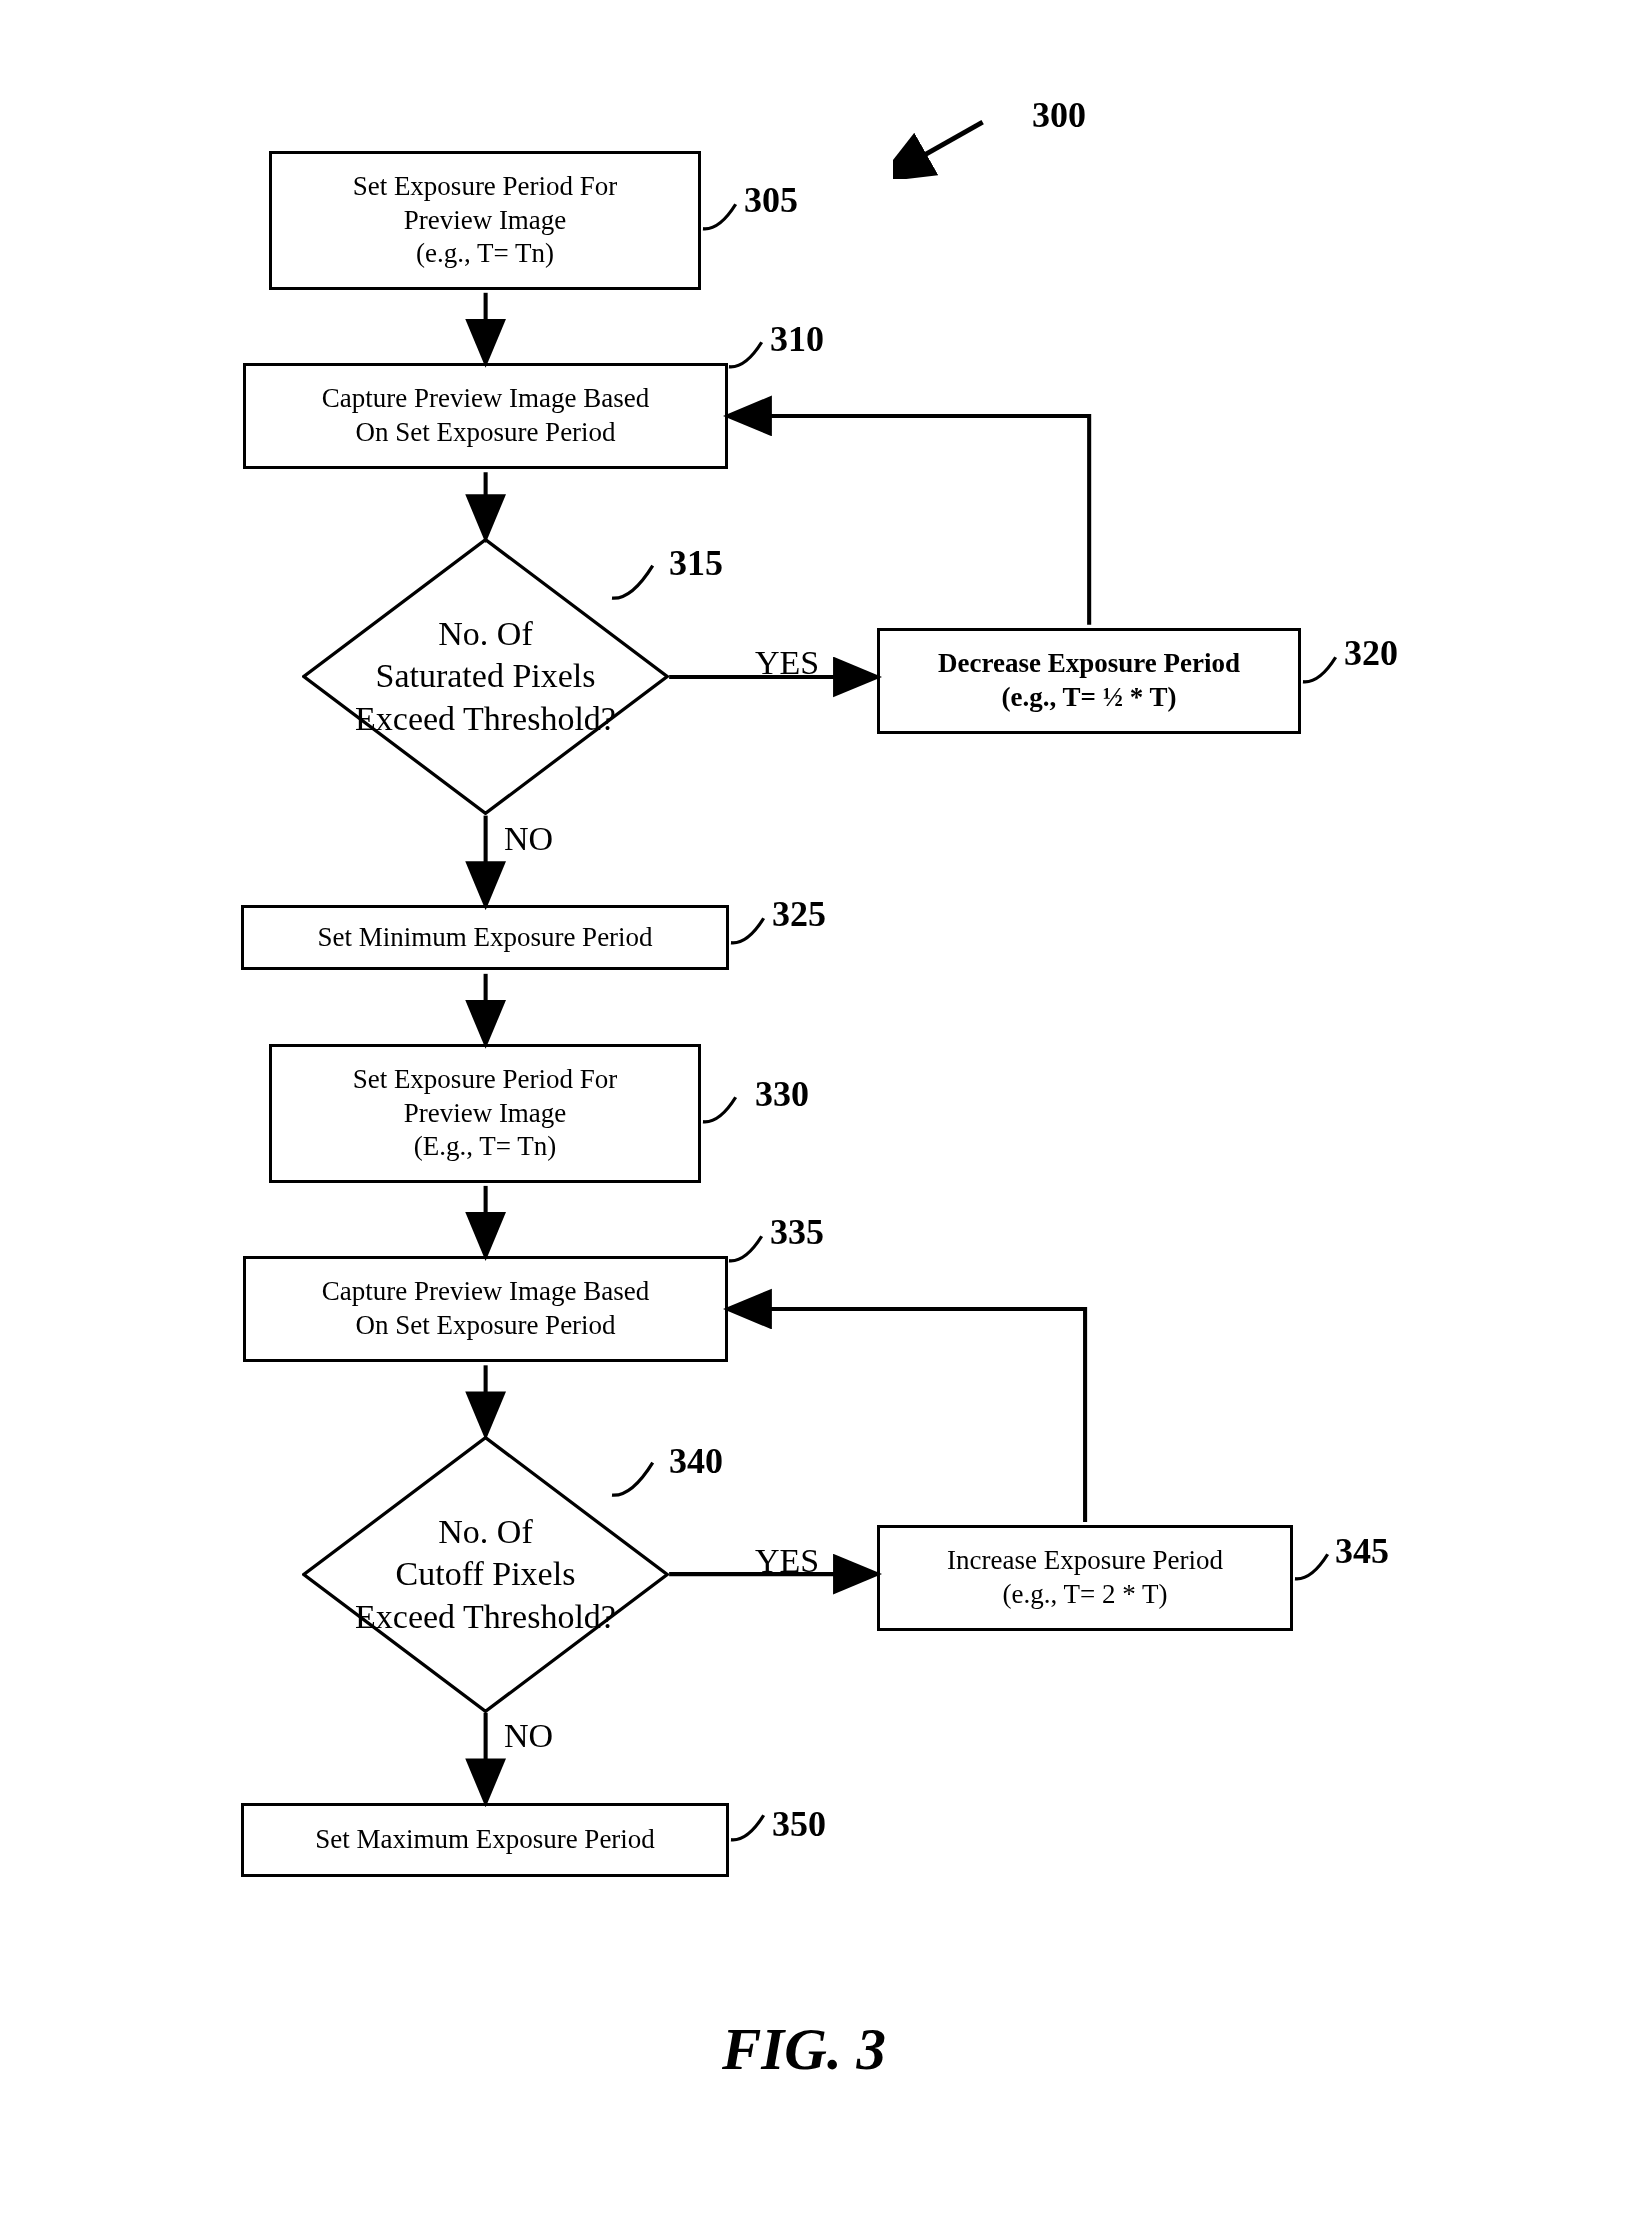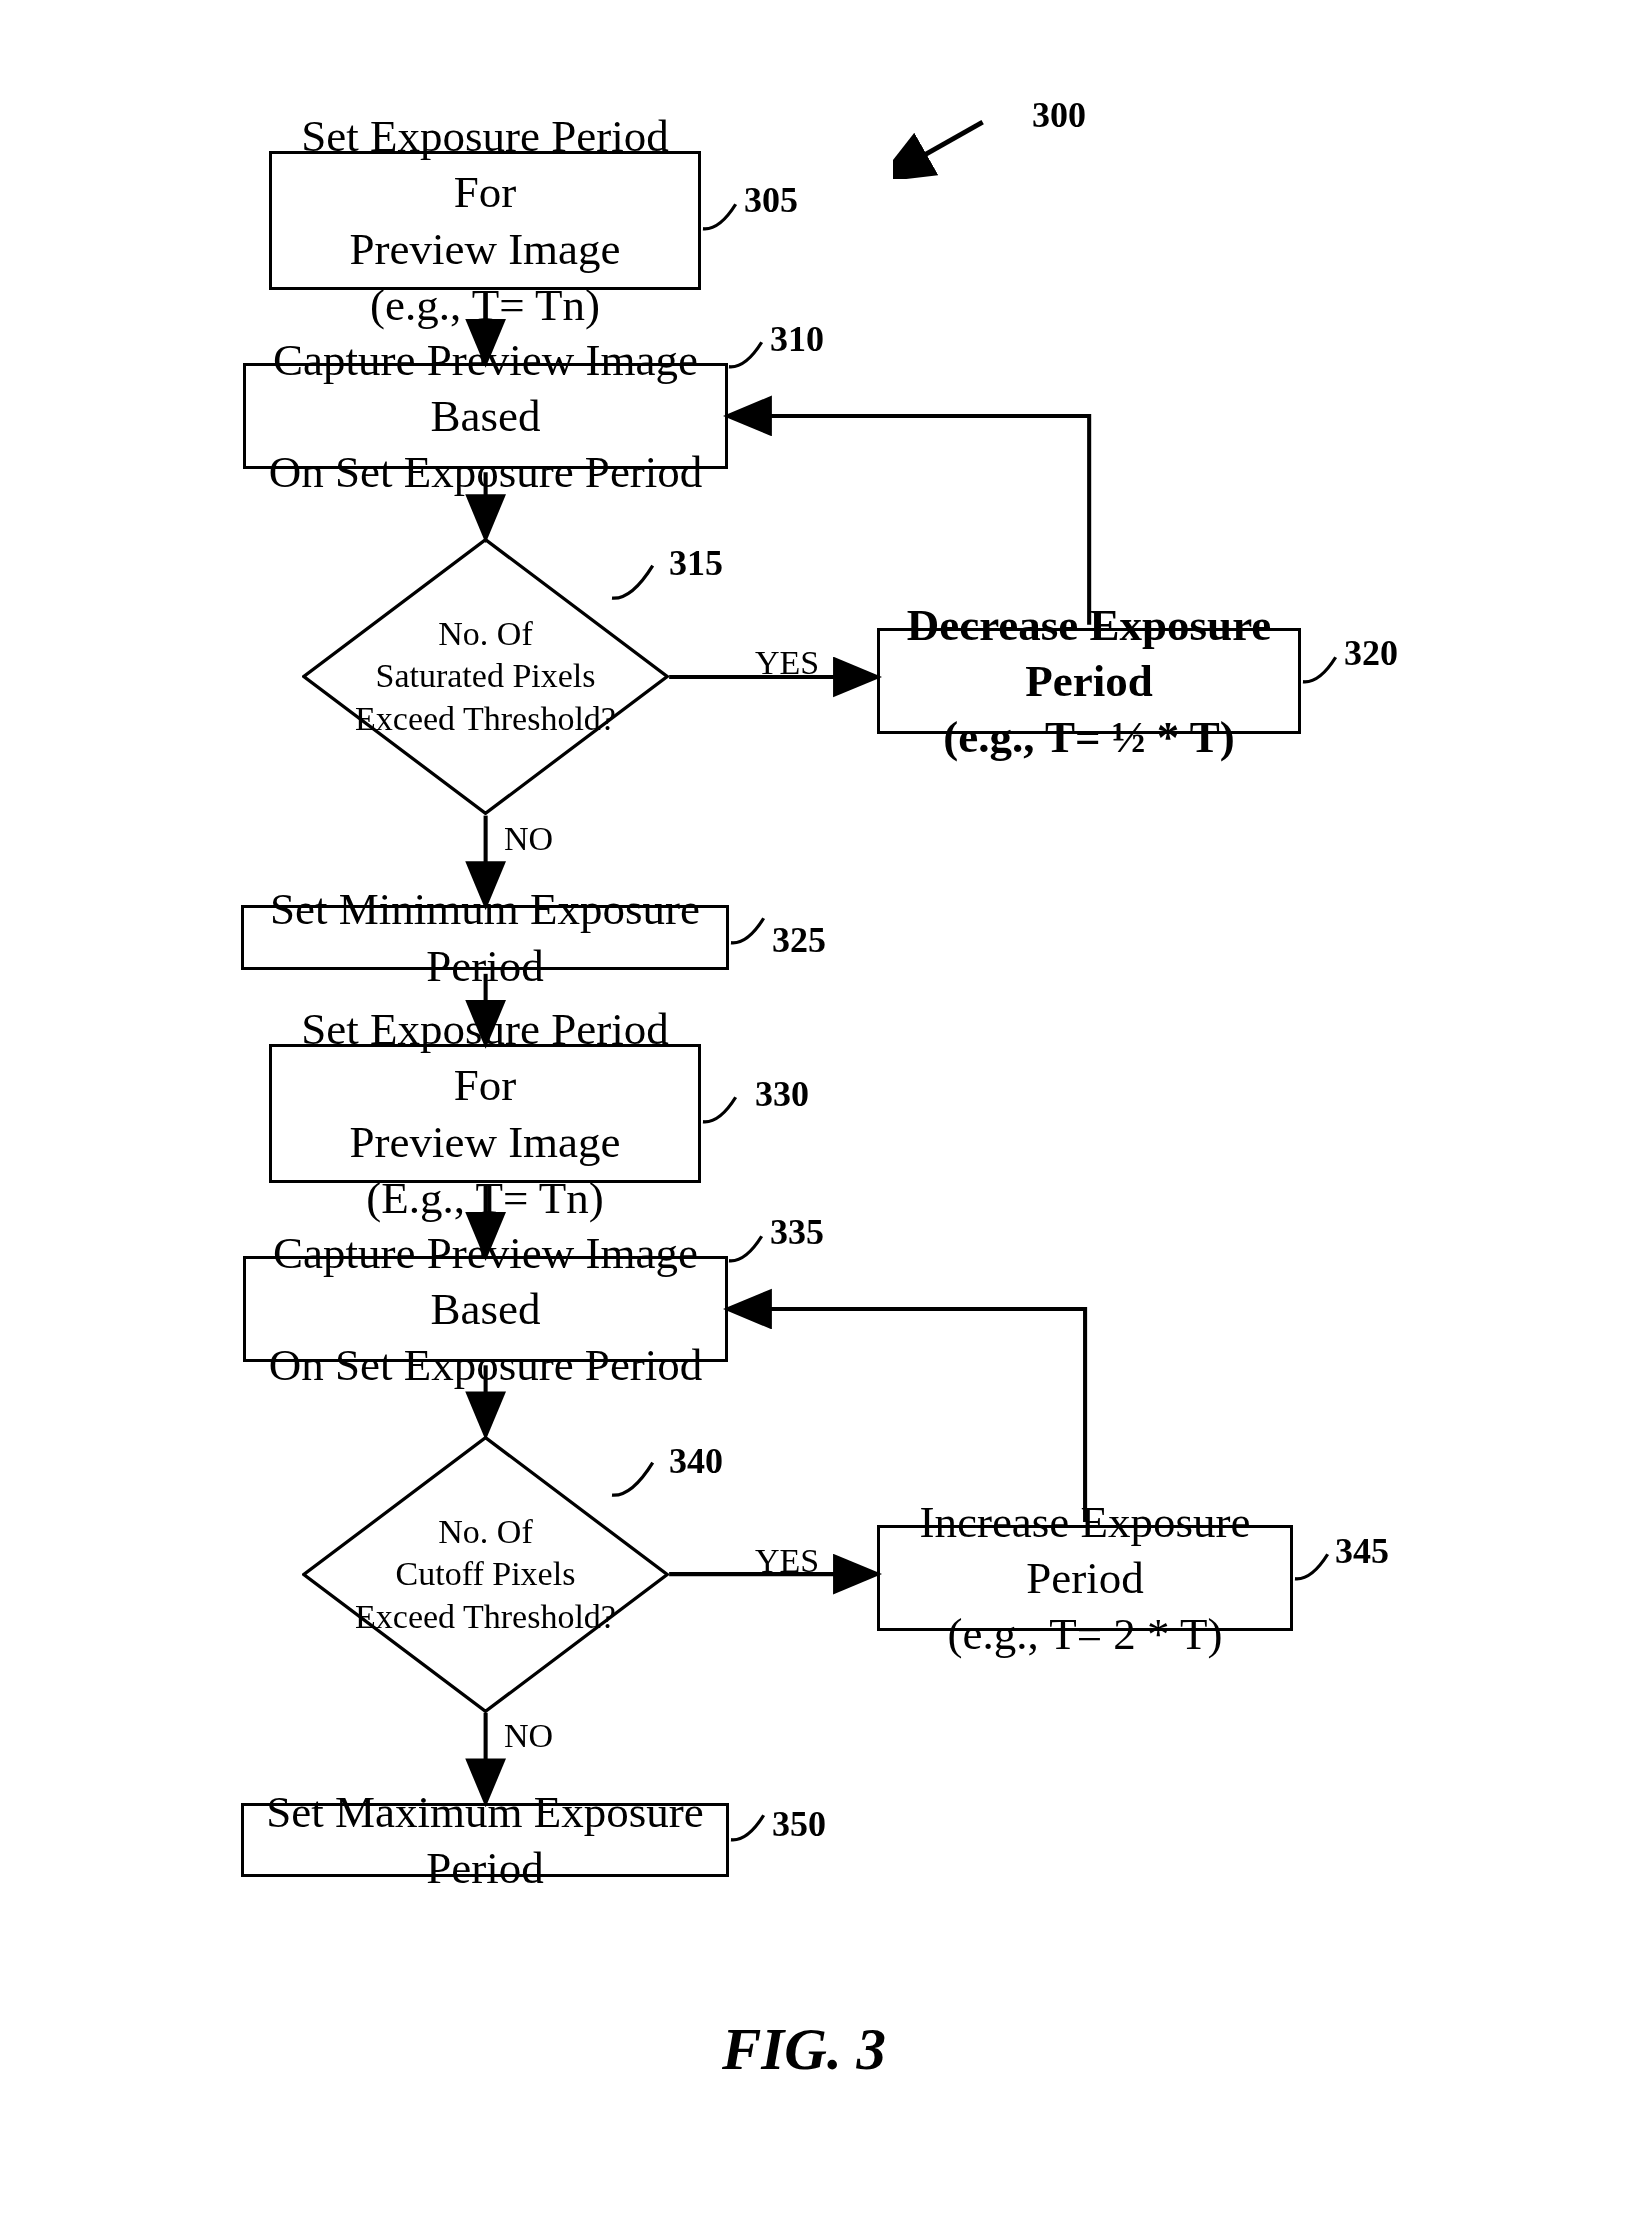--- a/index.html
+++ b/index.html
@@ -16,21 +16,21 @@
   }
   .box {
     position: absolute;
     border: 3.3px solid #000;
     background: #fff;
     text-align: center;
     display: flex;
     flex-direction: column;
     justify-content: center;
     align-items: center;
-    font-size: 45px;
+    font-size: 27px;
     line-height: 1.25;
     padding: 0 6.5px;
     box-sizing: border-box;
   }
   .diamond-wrap {
     position: absolute;
   }
   .diamond-svg {
     position: absolute;
     left: 0; top: 0;
@@ -139,21 +139,21 @@
       <path d="M0 40 Q 20 42 40 10" stroke="#000" stroke-width="4" fill="none"></path>
     </svg>
   <div class="ref" style="left:1344px; top:632px;">320</div>
 
   <div class="box" style="left:241px; top:905px; width:488px; height:65px;">
     <div>Set Minimum Exposure Period</div>
   </div>
   <svg class="leader" style="left:731px; top:910px;" width="49" height="41" viewBox="0 0 60 50">
       <path d="M0 40 Q 20 42 40 10" stroke="#000" stroke-width="4" fill="none"></path>
     </svg>
-  <div class="ref" style="left:772px; top:919px;text-align:right;">325</div>
+  <div class="ref" style="left:772px; top:893px;text-align:right;">325</div>
 
   <div class="box" style="left:269px; top:1044px; width:432px; height:139px;">
     <div>Set Exposure Period For</div>
     <div>Preview Image</div>
     <div>(E.g., T= Tn)</div>
   </div>
   <svg class="leader" style="left:703px; top:1089px;" width="49" height="41" viewBox="0 0 60 50">
       <path d="M0 40 Q 20 42 40 10" stroke="#000" stroke-width="4" fill="none"></path>
     </svg>
   <div class="ref" style="left:744px; top:1073px;margin-left:11px;">330</div>

